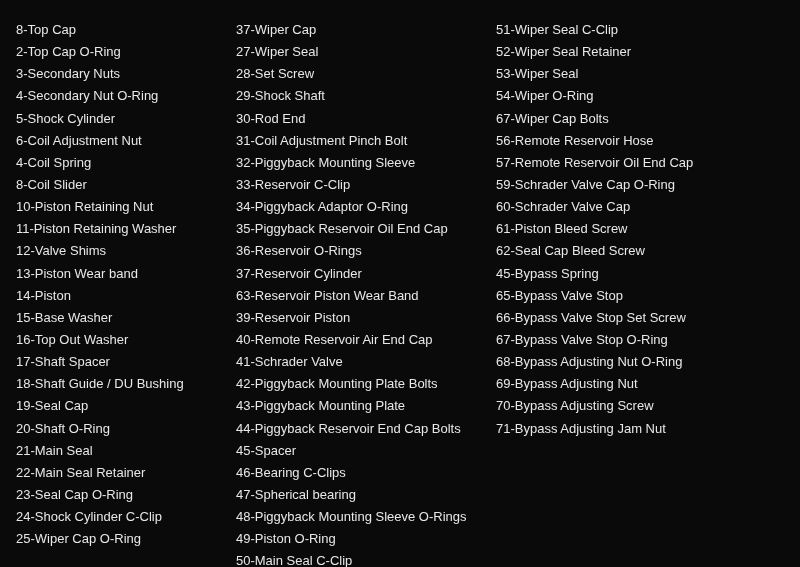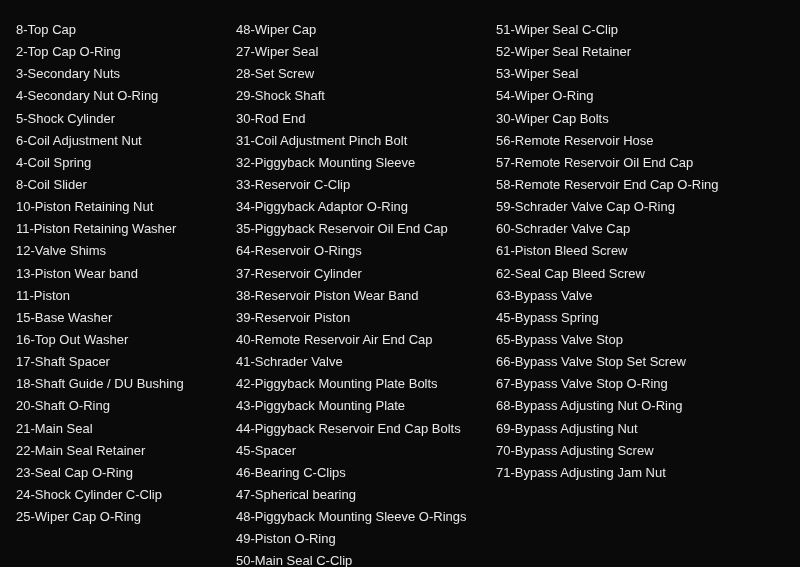--- a/index.html
+++ b/index.html
@@ -49,75 +49,74 @@
       <div class="item">3-Secondary Nuts</div>
       <div class="item">4-Secondary Nut O-Ring</div>
       <div class="item">5-Shock Cylinder</div>
       <div class="item">6-Coil Adjustment Nut</div>
       <div class="item">4-Coil Spring</div>
       <div class="item">8-Coil Slider</div>
       <div class="item">10-Piston Retaining Nut</div>
       <div class="item">11-Piston Retaining Washer</div>
       <div class="item">12-Valve Shims</div>
       <div class="item">13-Piston Wear band</div>
-      <div class="item">11-Piston</div>
+      <div class="item">14-Piston</div>
       <div class="item">15-Base Washer</div>
       <div class="item">16-Top Out Washer</div>
       <div class="item">17-Shaft Spacer</div>
       <div class="item">18-Shaft Guide / DU Bushing</div>
+      <div class="item">19-Seal Cap</div>
       <div class="item">20-Shaft O-Ring</div>
       <div class="item">21-Main Seal</div>
       <div class="item">22-Main Seal Retainer</div>
       <div class="item">23-Seal Cap O-Ring</div>
       <div class="item">24-Shock Cylinder C-Clip</div>
       <div class="item">25-Wiper Cap O-Ring</div>
     </div>
 
   <div class="column col-2" id="col2-container">
-      <div class="item">48-Wiper Cap</div>
+      <div class="item">37-Wiper Cap</div>
       <div class="item">27-Wiper Seal</div>
       <div class="item">28-Set Screw</div>
       <div class="item">29-Shock Shaft</div>
       <div class="item">30-Rod End</div>
       <div class="item">31-Coil Adjustment Pinch Bolt</div>
       <div class="item">32-Piggyback Mounting Sleeve</div>
       <div class="item">33-Reservoir C-Clip</div>
       <div class="item">34-Piggyback Adaptor O-Ring</div>
       <div class="item">35-Piggyback Reservoir Oil End Cap</div>
-      <div class="item">64-Reservoir O-Rings</div>
+      <div class="item">36-Reservoir O-Rings</div>
       <div class="item">37-Reservoir Cylinder</div>
-      <div class="item">38-Reservoir Piston Wear Band</div>
+      <div class="item">63-Reservoir Piston Wear Band</div>
       <div class="item">39-Reservoir Piston</div>
       <div class="item">40-Remote Reservoir Air End Cap</div>
       <div class="item">41-Schrader Valve</div>
       <div class="item">42-Piggyback Mounting Plate Bolts</div>
       <div class="item">43-Piggyback Mounting Plate</div>
       <div class="item">44-Piggyback Reservoir End Cap Bolts</div>
       <div class="item">45-Spacer</div>
       <div class="item">46-Bearing C-Clips</div>
       <div class="item">47-Spherical bearing</div>
       <div class="item">48-Piggyback Mounting Sleeve O-Rings</div>
       <div class="item">49-Piston O-Ring</div>
       <div class="item">50-Main Seal C-Clip</div>
     </div>
 
   <div class="column col-3" id="col3-container">
       <div class="item">51-Wiper Seal C-Clip</div>
       <div class="item">52-Wiper Seal Retainer</div>
       <div class="item">53-Wiper Seal</div>
       <div class="item">54-Wiper O-Ring</div>
-      <div class="item">30-Wiper Cap Bolts</div>
+      <div class="item">67-Wiper Cap Bolts</div>
       <div class="item">56-Remote Reservoir Hose</div>
       <div class="item">57-Remote Reservoir Oil End Cap</div>
-      <div class="item">58-Remote Reservoir End Cap O-Ring</div>
       <div class="item">59-Schrader Valve Cap O-Ring</div>
       <div class="item">60-Schrader Valve Cap</div>
       <div class="item">61-Piston Bleed Screw</div>
       <div class="item">62-Seal Cap Bleed Screw</div>
-      <div class="item">63-Bypass Valve</div>
       <div class="item">45-Bypass Spring</div>
       <div class="item">65-Bypass Valve Stop</div>
       <div class="item">66-Bypass Valve Stop Set Screw</div>
       <div class="item">67-Bypass Valve Stop O-Ring</div>
       <div class="item">68-Bypass Adjusting Nut O-Ring</div>
       <div class="item">69-Bypass Adjusting Nut</div>
       <div class="item">70-Bypass Adjusting Screw</div>
       <div class="item">71-Bypass Adjusting Jam Nut</div>
     </div>
 </div>

